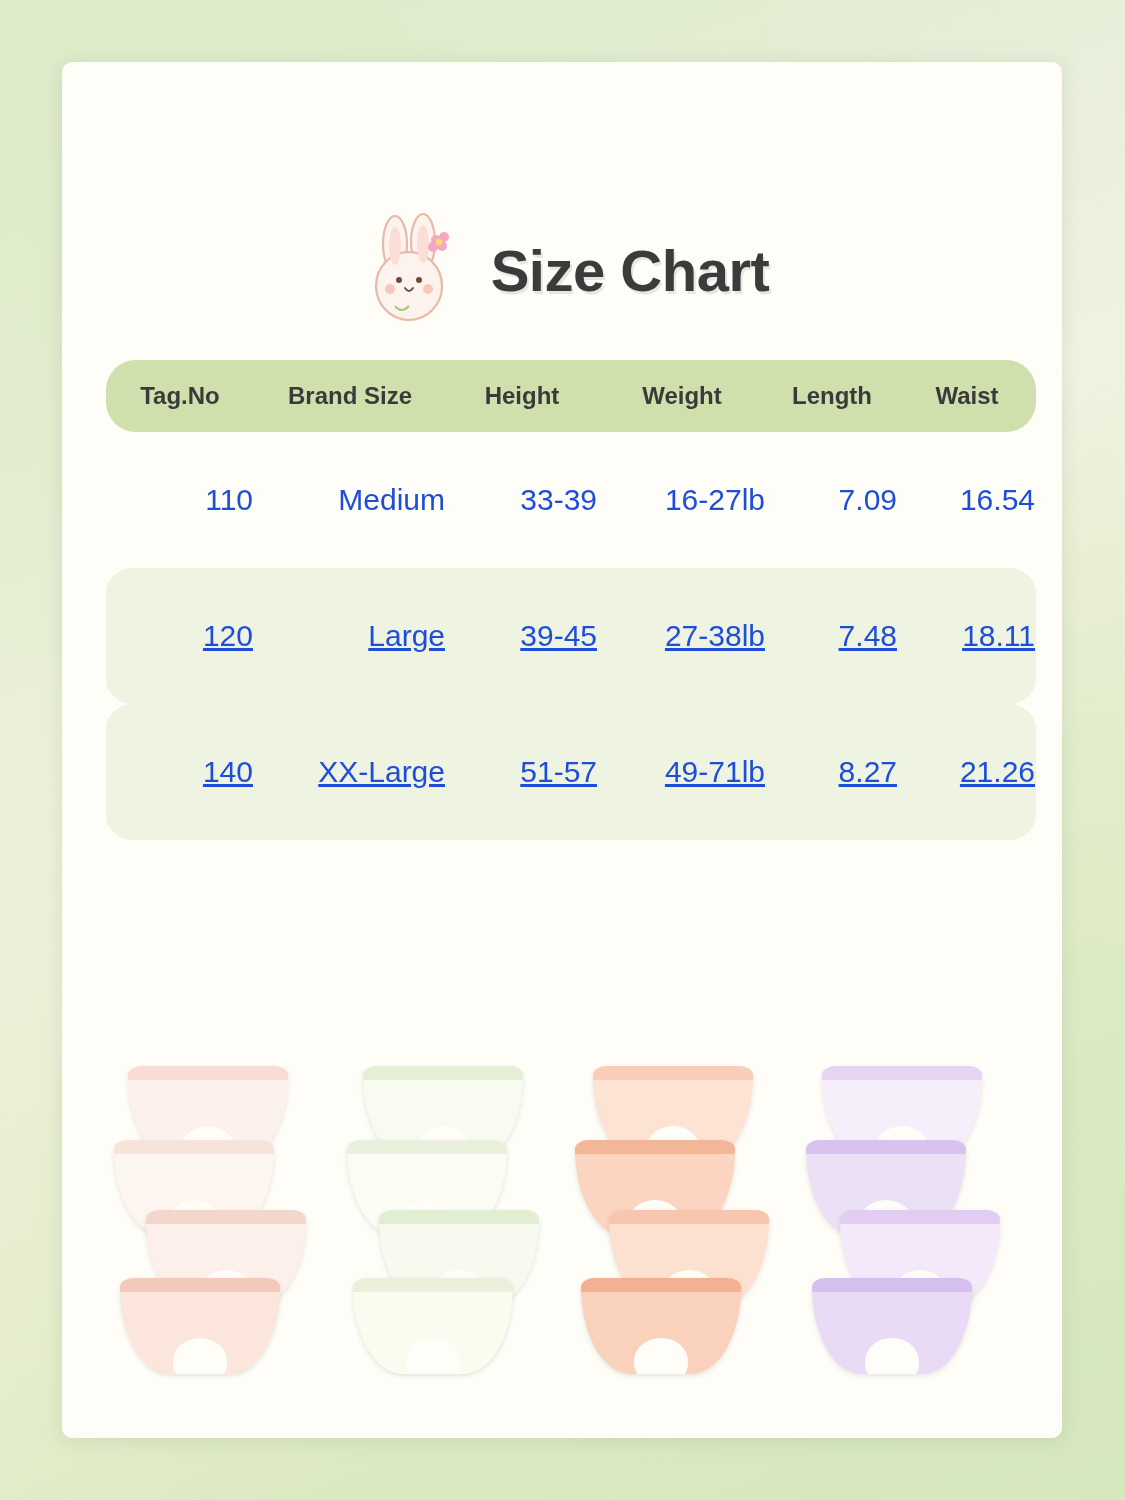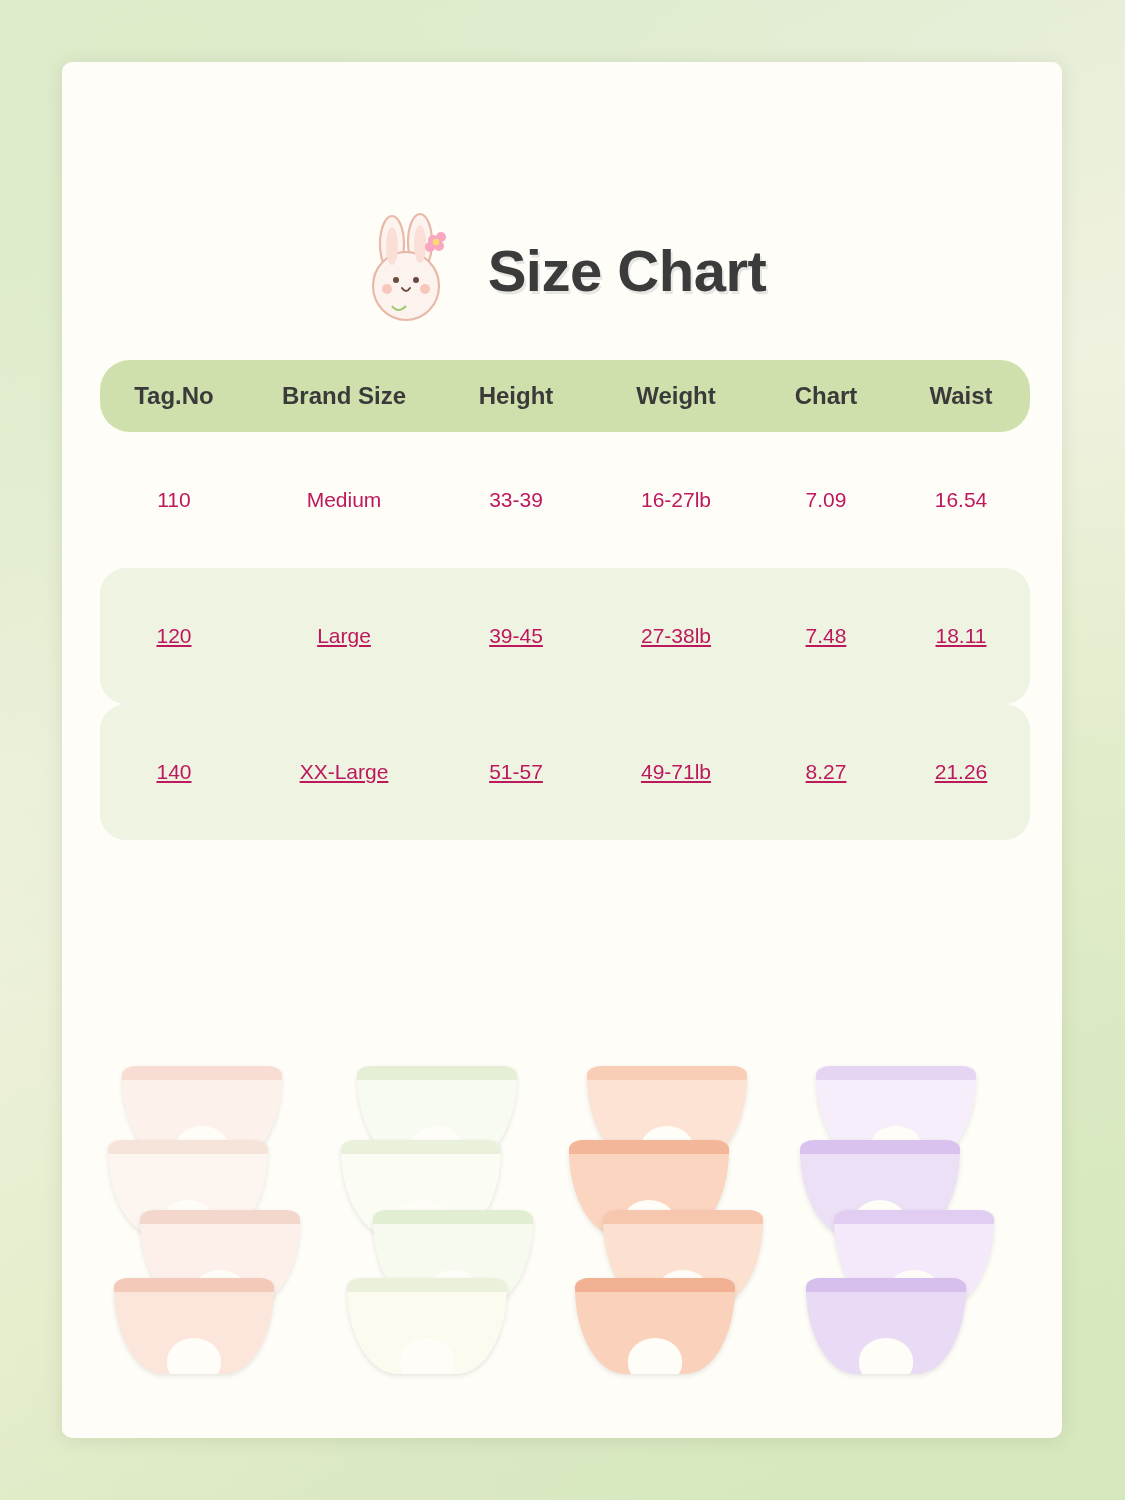--- a/index.html
+++ b/index.html
@@ -50,20 +50,21 @@
     background-color: transparent;
   }
   .scallop-bottom {
     bottom: 0;
     background-image: radial-gradient(circle at 17px 34px, transparent 15px, #fffdf7 16px);
     background-size: 34px 34px;
   }
   .card-inner {
     position: absolute;
     inset: 0;
+    margin-left: 6px;
   }
 
   .header {
     position: absolute;
     top: 148px;
     left: 0;
     width: 100%;
     display: flex;
     align-items: center;
     justify-content: center;
@@ -97,23 +98,23 @@
     font-size: 24px;
     font-weight: bold;
     color: #3a3a3a;
     padding: 22px 0;
     text-align: center;
   }
   table.size-table thead tr th:first-child { border-top-left-radius: 30px; border-bottom-left-radius: 30px; }
   table.size-table thead tr th:last-child { border-top-right-radius: 30px; border-bottom-right-radius: 30px; text-align: center; }
 
   table.size-table tbody tr td {
-    font-size: 21px;
-    color: #be185d;
-    text-align: center;
+    font-size: 30px;
+    color: #1d4ed8;
+    text-align: right;
     height: 134px;
     vertical-align: middle;
   }
   table.size-table tbody tr.alt td {
     background: #eef3e2;
     text-decoration: underline;
   }
   table.size-table tbody tr.alt td:first-child { border-top-left-radius: 26px; border-bottom-left-radius: 26px; }
   table.size-table tbody tr.alt td:last-child { border-top-right-radius: 26px; border-bottom-right-radius: 26px; }
 
@@ -249,21 +250,21 @@
         <col class="col-weight">
           <col class="col-length">
           <col class="col-waist">
       </colgroup>
       <thead>
         <tr>
           <th>Tag.No</th>
           <th>Brand Size</th>
           <th>Height</th>
           <th>Weight</th>
-          <th>Chart</th>
+          <th>Length</th>
           <th>Waist</th>
         </tr>
       </thead>
       <tbody>
         <tr class="row">
           <td>110</td>
           <td>Medium</td>
           <td>33-39</td>
           <td>16-27lb</td>
           <td>7.09</td>

